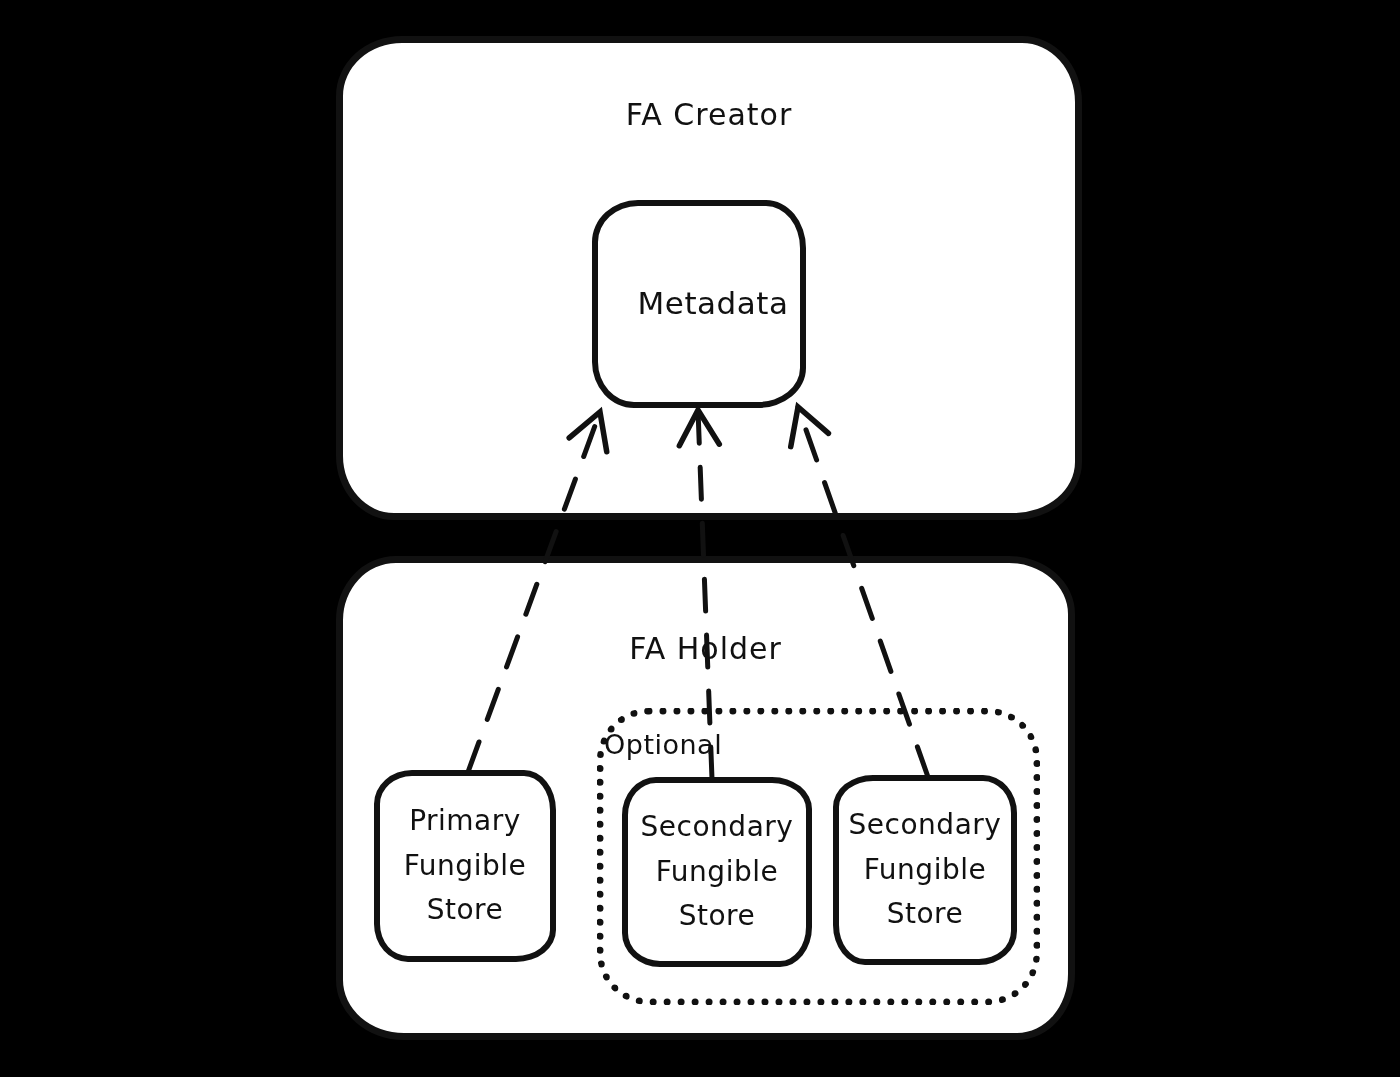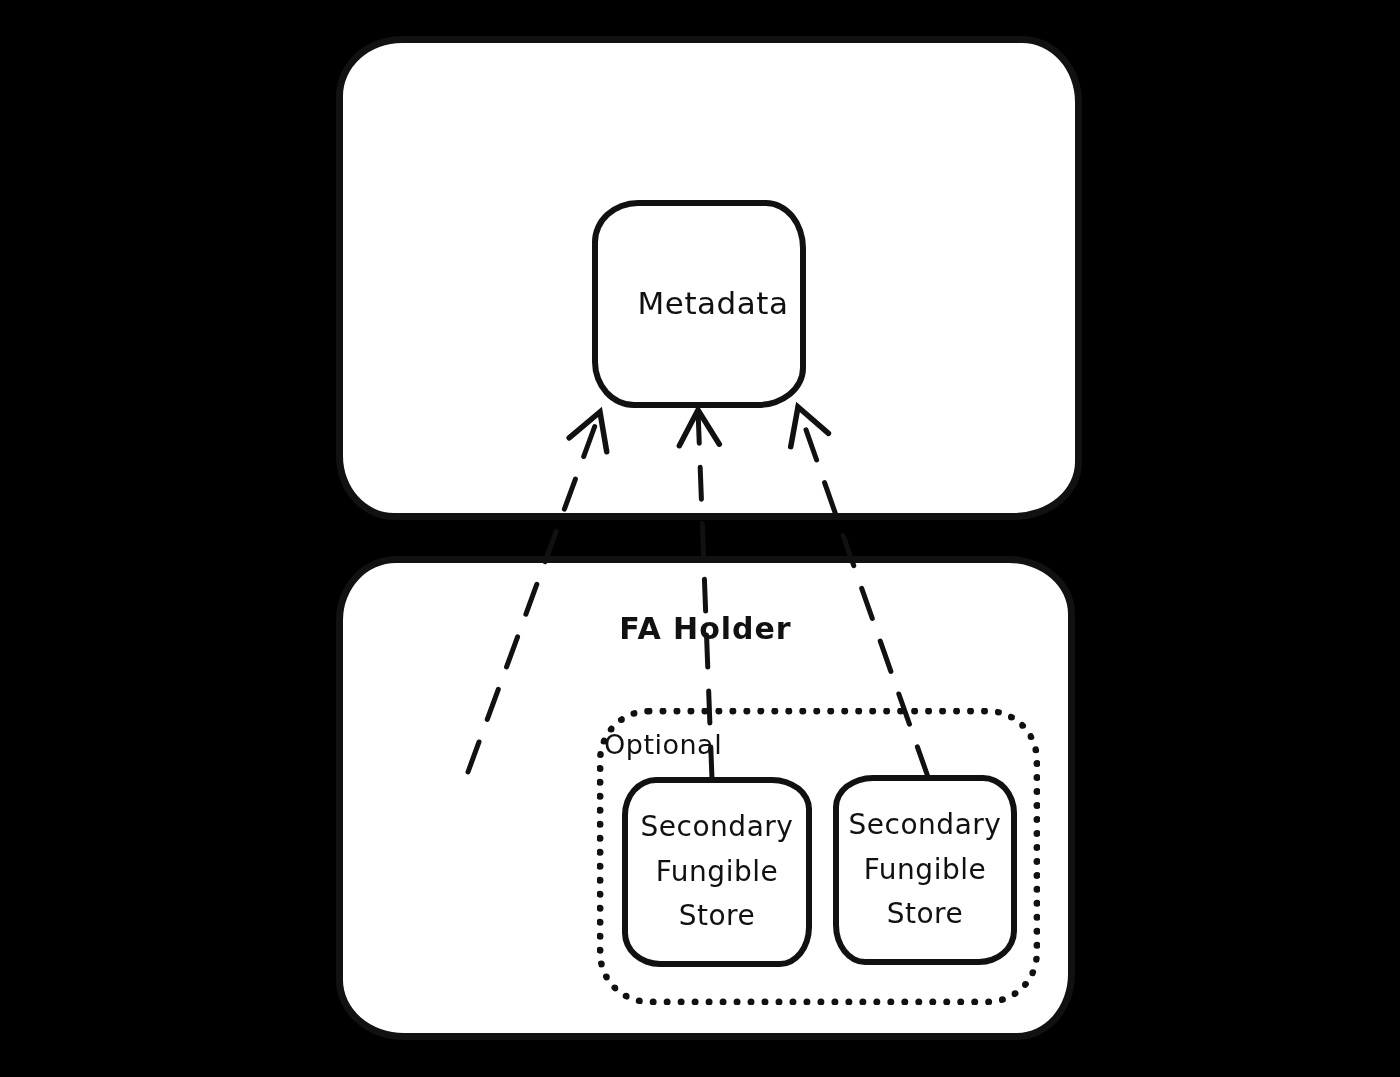--- a/index.html
+++ b/index.html
@@ -39,21 +39,21 @@
   }
   .box-title {
     position: absolute;
     left: 0; right: 0;
     text-align: center;
     font-size: 30px;
     letter-spacing: 1px;
     font-weight: 500;
   }
   .top-box .box-title { top: 54px; }
-  .bottom-box .box-title { top: 48px; font-weight: bold; }
+  .bottom-box .box-title { top: 68px; }
   .node {
     position: absolute;
     background: var(--box-fill, #fff);
     border: 6px solid var(--stroke, #111);
     display: flex;
     align-items: center;
     justify-content: center;
     text-align: center;
     font-size: 28px;
     line-height: 1.6;
@@ -112,28 +112,32 @@
     fill: none;
     stroke: var(--stroke, #111);
   }
 </style>
 </head>
 <body>
 
 <div class="canvas">
 
   <div class="big-box top-box">
+    <div class="box-title">FA Creator</div>
     <div class="node metadata-node">
       <span>Metadata</span>
     </div>
   </div>
 
   <div class="big-box bottom-box">
     <div class="box-title">FA Holder</div>
 
+    <div class="node primary-store-node">
+      <span>Primary Fungible Store</span>
+    </div>
 
     <div class="optional-group">
       <div class="optional-title">Optional</div>
 
       <div class="node secondary-store-1">
         <span>Secondary Fungible Store</span>
       </div>
 
       <div class="node secondary-store-2">
         <span>Secondary Fungible Store</span>

